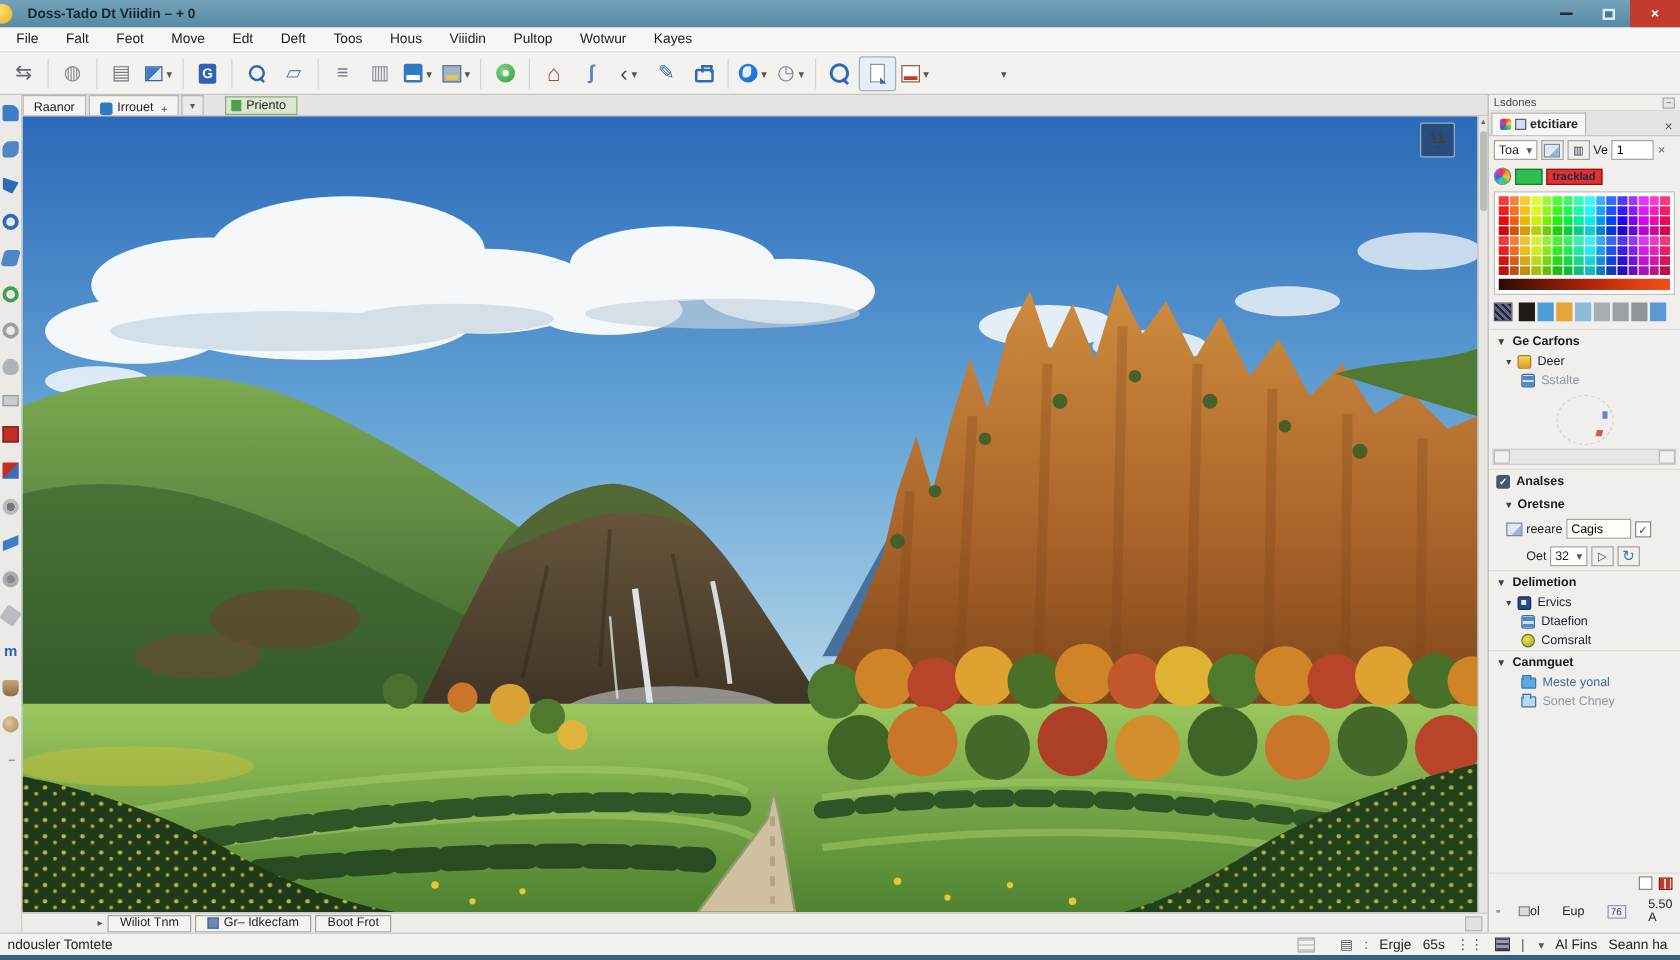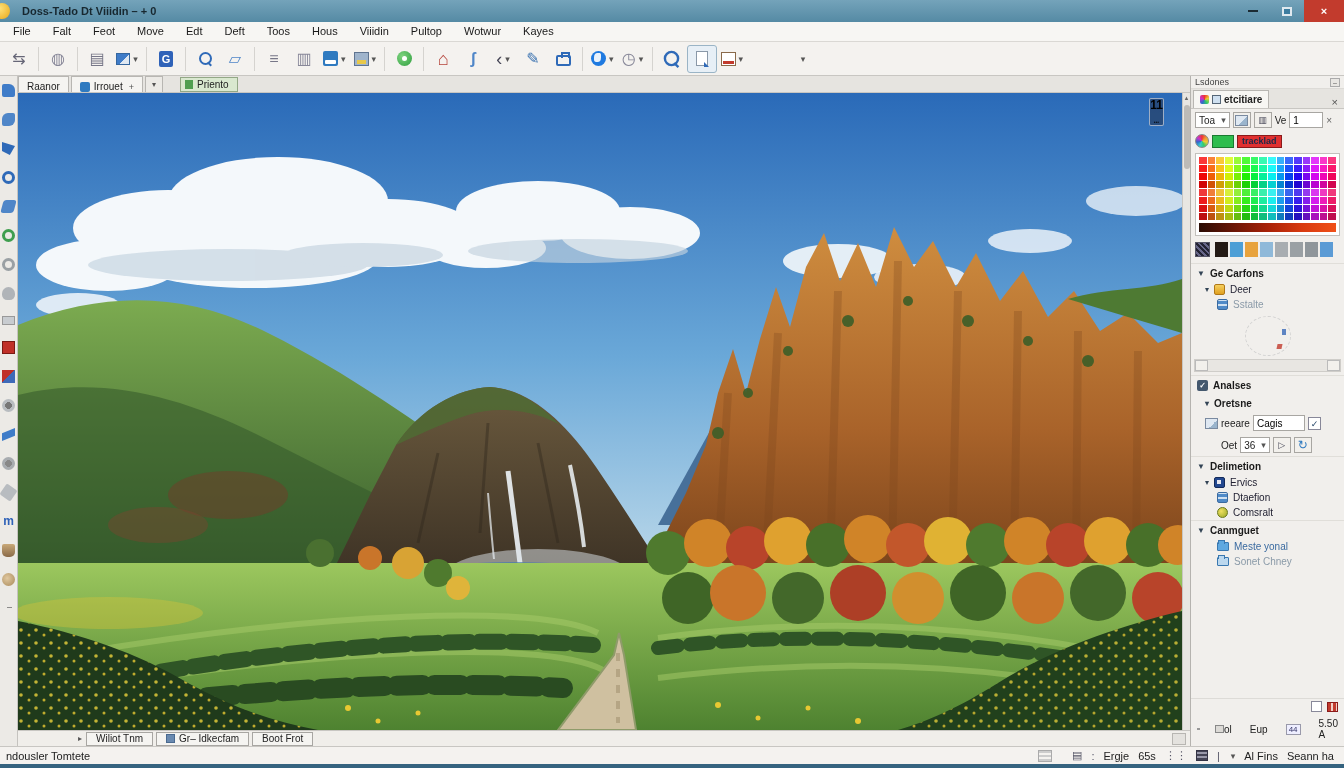--- a/index.html
+++ b/index.html
@@ -71,23 +71,23 @@
     background:#f5f4f1; font-size:10px; margin-right:2px; }
   .ctab .mini { width:10px; height:10px; background:#2f7ac0; border-radius:2px; }
   .ctab-dd { height:16px; width:18px; border:1px solid #b8b6b2; border-bottom:none; background:#eceae6;
     display:flex; align-items:center; justify-content:center; font-size:8px; color:#555; }
   .float-label { position:absolute; left:162px; top:1px; height:15px; display:flex; align-items:center;
     background:#d9e8cf; border:1px solid #93a886; padding:0 8px 0 4px; font-size:10px; gap:4px; z-index:3; }
   .float-label .chip { width:8px; height:9px; background:#4f9e4f; }
   .canvas-wrap { flex:1; position:relative; display:flex; }
   .canvas-view { flex:1; position:relative; overflow:hidden; background:#9ab8cc; }
   .canvas-view svg { display:block; width:100%; height:100%; }
-  .badge { position:absolute; top:5px; right:18px; width:15px; height:28px; background:rgba(38,64,102,.72);
-    border:1px solid rgba(255,255,255,.55); color:#000000; font-weight:bold; font-size:12px;
-    display:flex; flex-direction:column; align-items:center; justify-content:space-between; border-radius:2px; line-height:1; }
+  .badge { position:absolute; top:5px; right:18px; width:28px; height:28px; background:rgba(38,64,102,.72);
+    border:1px solid rgba(255,255,255,.55); color:#404040; font-weight:bold; font-size:12px;
+    display:flex; flex-direction:column; align-items:center; justify-content:center; border-radius:2px; line-height:1; }
   .badge small { font-size:5px; font-weight:normal; opacity:.8; }
   .vscroll { width:8px; background:#e8e6e2; border-left:1px solid #c8c6c2; display:flex; flex-direction:column; align-items:center; }
   .vscroll .arr { font-size:6px; color:#666; line-height:10px; height:10px; }
   .vscroll .thumb { width:6px; height:64px; background:#bdbbb7; border-radius:3px; margin-top:2px; }
   .cbottomrow { height:16px; background:#f0eeea; border-top:1px solid #c8c6c2; display:flex; align-items:center; padding-left:60px; position:relative; }
   .btab { height:14px; display:flex; align-items:center; gap:4px; padding:0 9px; border:1px solid #a8a6a2;
     background:#f5f4f1; font-size:10px; margin-right:3px; white-space:nowrap; }
   .btab .mini { width:9px; height:9px; background:#6a8ab0; border:1px solid #4a6a90; }
   .btab-lead { font-size:8px; color:#555; margin-right:4px; }
   .corner-btn { position:absolute; right:4px; top:2px; width:14px; height:12px; border:1px solid #b8b6b2; background:#e4e2de; }
@@ -747,21 +747,21 @@
     </div>
     <div class="rp-row" style="padding-left:14px">
       <span class="field-ic"></span>
       <span>reeare</span>
       <input class="rp-input" style="width: 52px;" value="Cagis">
       <span class="chkbox">✓</span>
     </div>
     <div class="rp-row" style="padding-left:30px">
       <span>Oet</span>
       <span class="combo">
-        <span>36</span>
+        <span>32</span>
         <span class="dd">▾</span>
       </span>
       <span class="sqbtn">▷</span>
       <span class="sqbtn" style="color:#2f7ac0;font-size:12px">↻</span>
     </div>
 
     <div class="sec-h">
       <span class="exp">▼</span>
       <span>Delimetion</span>
     </div>
@@ -797,21 +797,21 @@
         <span class="chkbox" style="width:11px;height:11px"></span>
         <span class="red-ic"></span>
       </div>
       <div class="rp-sliderrow">
         <span class="slider">
             <span class="track"></span>
             <span class="hnd"></span>
           </span>
         <span>Fol</span>
         <span>Eup</span>
-        <span class="pct-ic">44</span>
+        <span class="pct-ic">76</span>
         <span>5.50 A</span>
       </div>
     </div>
   </div>
 
   <div class="statusbar">
     <span>ndousler Tomtete</span>
     <span class="sb-mid-ic"></span>
     <span class="sb-right">
       <span class="sb-ic">▤</span>

